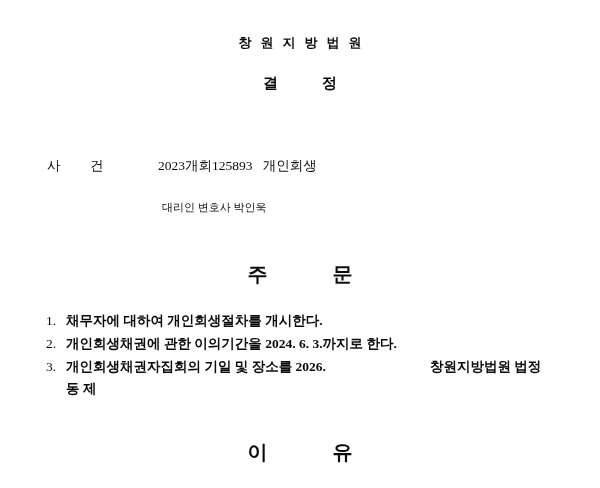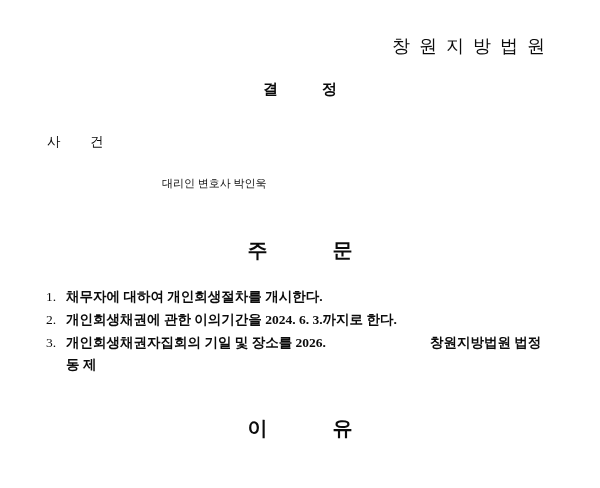--- a/index.html
+++ b/index.html
@@ -15,23 +15,23 @@
     overflow: hidden;
   }
   .page {
     position: relative;
     width: 600px;
     height: 488px;
     box-sizing: border-box;
     padding: 0 46px;
   }
   .court-title {
-    text-align: right;
-    font-size: 18px;
-    font-weight: normal;
+    text-align: center;
+    font-size: 13px;
+    font-weight: bold;
     letter-spacing: 9px;
     margin-top: 34px;
     text-indent: 9px;
   }
   .doc-kind {
     text-align: center;
     font-size: 15px;
     font-weight: bold;
     letter-spacing: 44px;
     margin-top: 22px;
@@ -45,20 +45,21 @@
   }
   .field-row.first {
     margin-top: 34px;
   }
   .field-label {
     width: 112px;
     flex: 0 0 112px;
     letter-spacing: 13px;
     text-indent: 1px;
     white-space: nowrap;
+    margin-top: 30px;
   }
   .field-value {
     flex: 1 1 auto;
     white-space: pre;
   }
   .attorney-line {
     font-size: 11px;
     margin-top: 25px;
     padding-left: 116px;
   }
@@ -107,20 +108,21 @@
 <body>
 
 <div class="page">
 
   <div class="court-title">창원지방법원</div>
 
   <div class="doc-kind">결정</div>
 
   <div class="field-row first">
     <div class="field-label">사       건</div>
+    <div class="field-value">2023개회125893   개인회생</div>
   </div>
 
 
   <div class="attorney-line">대리인 변호사 박인욱</div>
 
   <div class="section-heading main-text">주       문</div>
 
   <ul class="order-list">
     <li class="order-item">
       <span class="order-num">1.</span>

